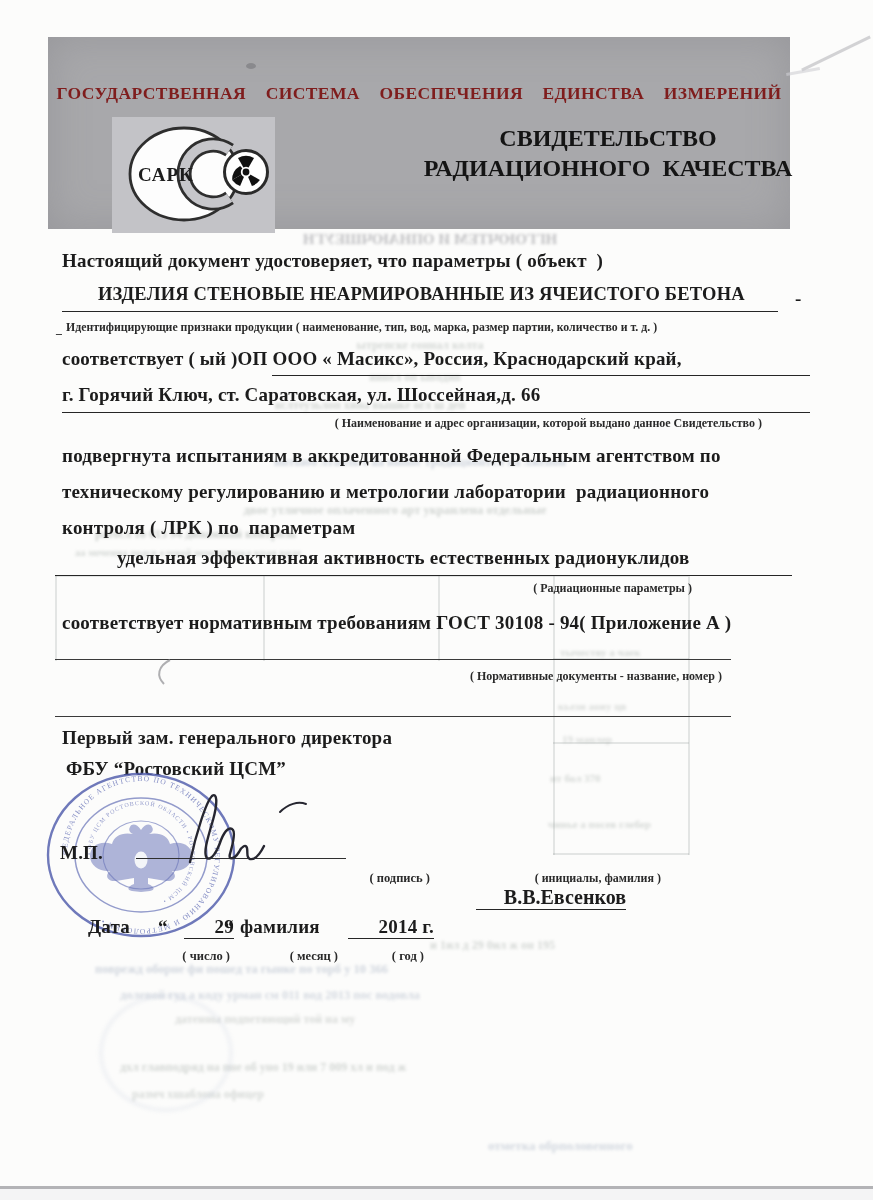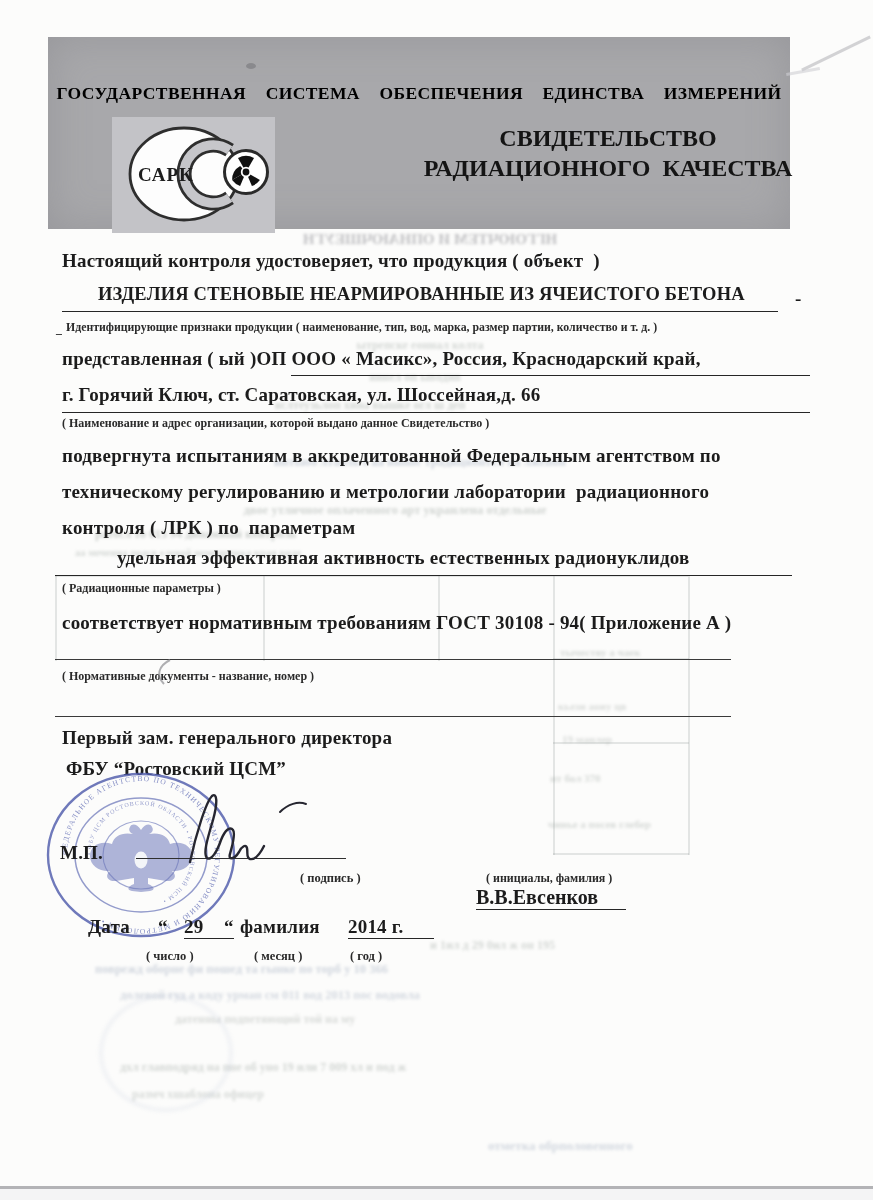--- a/index.html
+++ b/index.html
@@ -2,26 +2,26 @@
 <html><head>
 <meta charset="utf-8">
 <style>
   html,body{margin:0;padding:0;background:#e9e9ea;}
   .page{position:relative;width:873px;height:1200px;background:#fcfcfb;overflow:hidden;
         font-family:"Liberation Serif","DejaVu Serif",serif;color:#1c1c1c;}
   .abs{position:absolute;}
   .t{white-space:pre-wrap;}
   .line{font-size:19px;font-weight:700;letter-spacing:.2px;}
   .cap{font-size:11.8px;font-weight:700;color:#2a2a2a;}
-  .capc{text-align:left;}
+  .capc{text-align:right;}
   .ul{border-bottom:1.7px solid #262626;}
   .banner{left:48px;top:37px;width:742px;height:192px;background:#a8a8ab;
           box-shadow:inset 0 0 40px rgba(120,120,126,.35);}
   .banner-title{left:0;top:46px;width:100%;text-align:center;font-weight:700;
-          font-size:17.5px;word-spacing:5px;letter-spacing:.4px;color:#000000;}
+          font-size:17.5px;word-spacing:5px;letter-spacing:.4px;color:#7f1d1d;}
   .logo-box{left:64px;top:80px;width:163px;height:116px;background:#c3c3c7;}
   .title-block{left:340px;top:86px;width:440px;text-align:center;font-weight:700;color:#141414;}
   .title-l12{font-size:24px;line-height:30px;}
   .title-l3{font-size:21.5px;line-height:30px;}
   .hr{border-top:1.7px solid #3a3a3a;height:0;}
   .bleed{color:#8a948e;filter:blur(1.4px);font-weight:700;pointer-events:none;}
   .bleed.blue{color:#93a0b5;}
   .gridline{background:#8e9892;opacity:.22;}
   svg{display:block;}
 </style>
@@ -89,32 +89,32 @@
 
     <div class="abs title-block">
       <div class="title-l12 t">СВИДЕТЕЛЬСТВО</div>
       <div class="title-l12 t">РАДИАЦИОННОГО  КАЧЕСТВА</div>
     </div>
   </div>
 
   <div class="abs" style="left:798px;top:52px;width:76px;height:3px;background:#c7c7cb;transform:rotate(-26deg);opacity:.8;"></div>
   <div class="abs" style="left:786px;top:70px;width:34px;height:2.5px;background:#cfcfd3;transform:rotate(-10deg);opacity:.6;"></div>
 
-  <div class="abs line t" style="left:62px;top:250px;">Настоящий контроля удостоверяет, что продукция ( объект  )</div>
+  <div class="abs line t" style="left:62px;top:250px;">Настоящий документ удостоверяет, что параметры ( объект  )</div>
 
   <div class="abs ul" style="left:62px;top:284px;width:716px;height:27px;">
     <span class="line t" style="padding-left:36px;font-size:18.5px;">ИЗДЕЛИЯ СТЕНОВЫЕ НЕАРМИРОВАННЫЕ ИЗ ЯЧЕИСТОГО БЕТОНА</span>
   </div>
   <span class="abs line t" style="left:795px;top:288px;">-</span>
 
   <span class="abs cap t" style="left:56px;top:322px;">_</span>
   <div class="abs cap t" style="left:66px;top:320px;width:740px;">Идентифицирующие признаки продукции ( наименование, тип, вод, марка, размер партии, количество и т. д. )</div>
 
   <div class="abs" style="left:62px;top:348px;width:748px;height:28px;display:flex;">
-    <span class="line t">представленная ( ый )ОП </span>
+    <span class="line t">соответствует ( ый )ОП </span>
     <span class="line t ul" style="flex:1;">ООО « Масикс», Россия, Краснодарский край,</span>
   </div>
 
   <div class="abs ul" style="left:62px;top:384px;width:748px;height:28px;">
     <span class="line t">г. Горячий Ключ, ст. Саратовская, ул. Шоссейная,д. 66</span>
   </div>
 
   <div class="abs cap capc t" style="left:62px;top:416px;width:700px;font-size:12px;">( Наименование и адрес организации, которой выдано данное Свидетельство )</div>
 
   <div class="abs line t" style="left:62px;top:445px;">подвергнута испытаниям в аккредитованной Федеральным агентством по</div>

